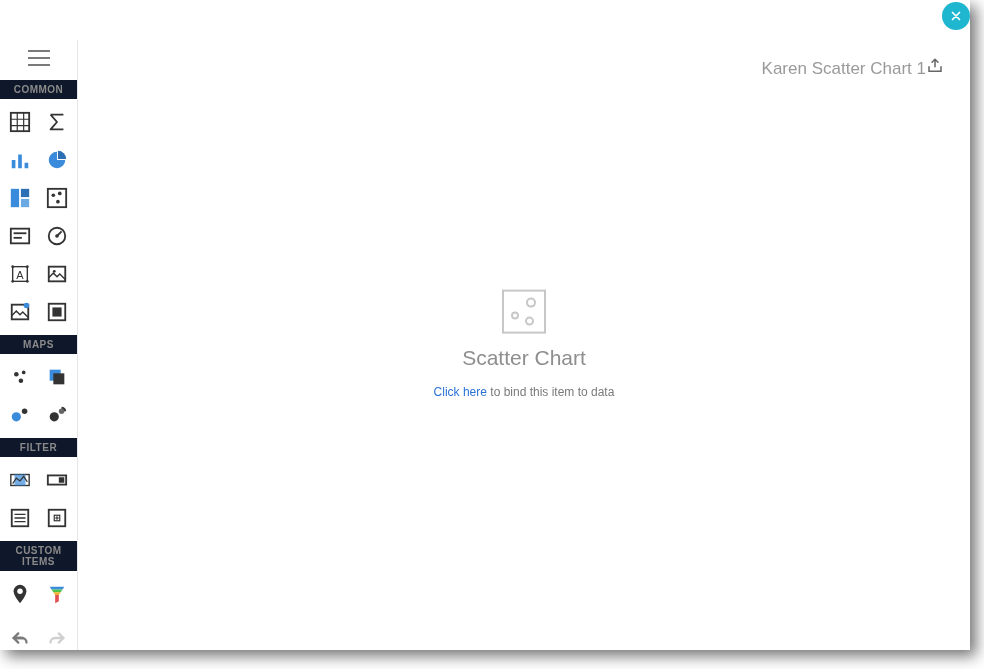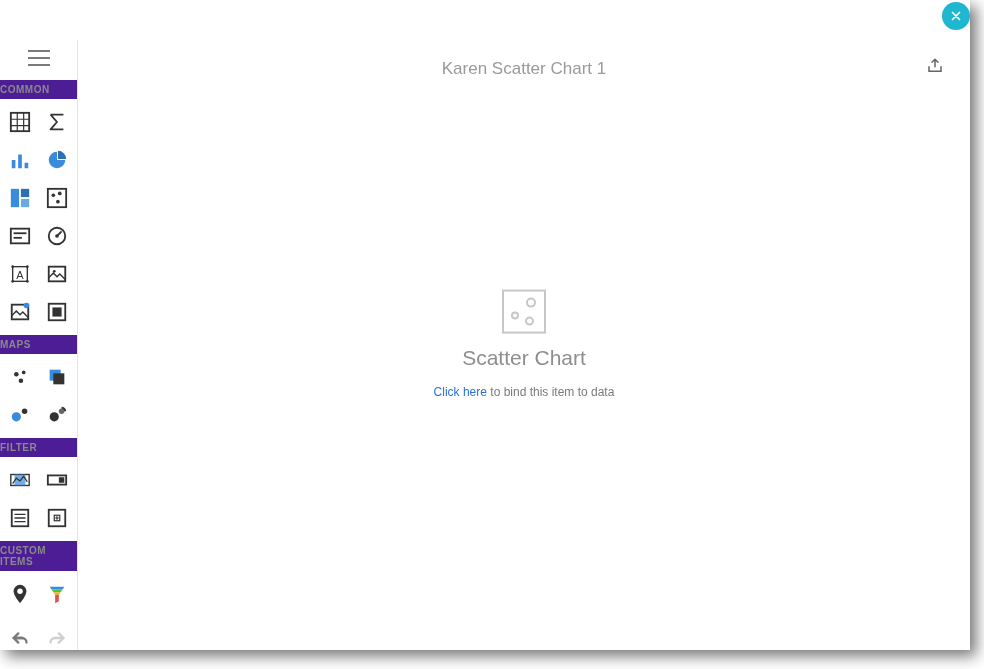--- a/index.html
+++ b/index.html
@@ -57,25 +57,26 @@
   }
   .hamburger {
     width: 22px; height: 16px;
     display: flex; flex-direction: column; justify-content: space-between;
     cursor: pointer;
   }
   .hamburger span {
     display: block; height: 2px; background: #7a7a7a; width: 100%;
   }
   .section-header {
-    background: #4c1d95;
+    background: #0f172a;
     color: #8a8a8a;
     font-size: 10px;
     font-weight: 600;
     letter-spacing: 0.5px;
+    text-align: center;
     padding: 4px 0;
   }
   .icon-grid {
     display: grid;
     grid-template-columns: 1fr 1fr;
     padding: 4px 2px;
   }
   .icon-cell {
     height: 38px;
     display: flex;
@@ -96,21 +97,21 @@
     background: #fff;
   }
   .canvas-header {
     height: 58px;
     display: flex;
     align-items: center;
     padding: 0 20px;
   }
   .canvas-title {
     flex: 1;
-    text-align: center;
+    text-align: right;
     color: #9a9a9a;
     font-size: 17px;
     font-weight: 400;
   }
   .share-btn {
     width: 24px; height: 24px;
     cursor: pointer;
   }
   .share-btn svg { width: 18px; height: 18px; }
 

